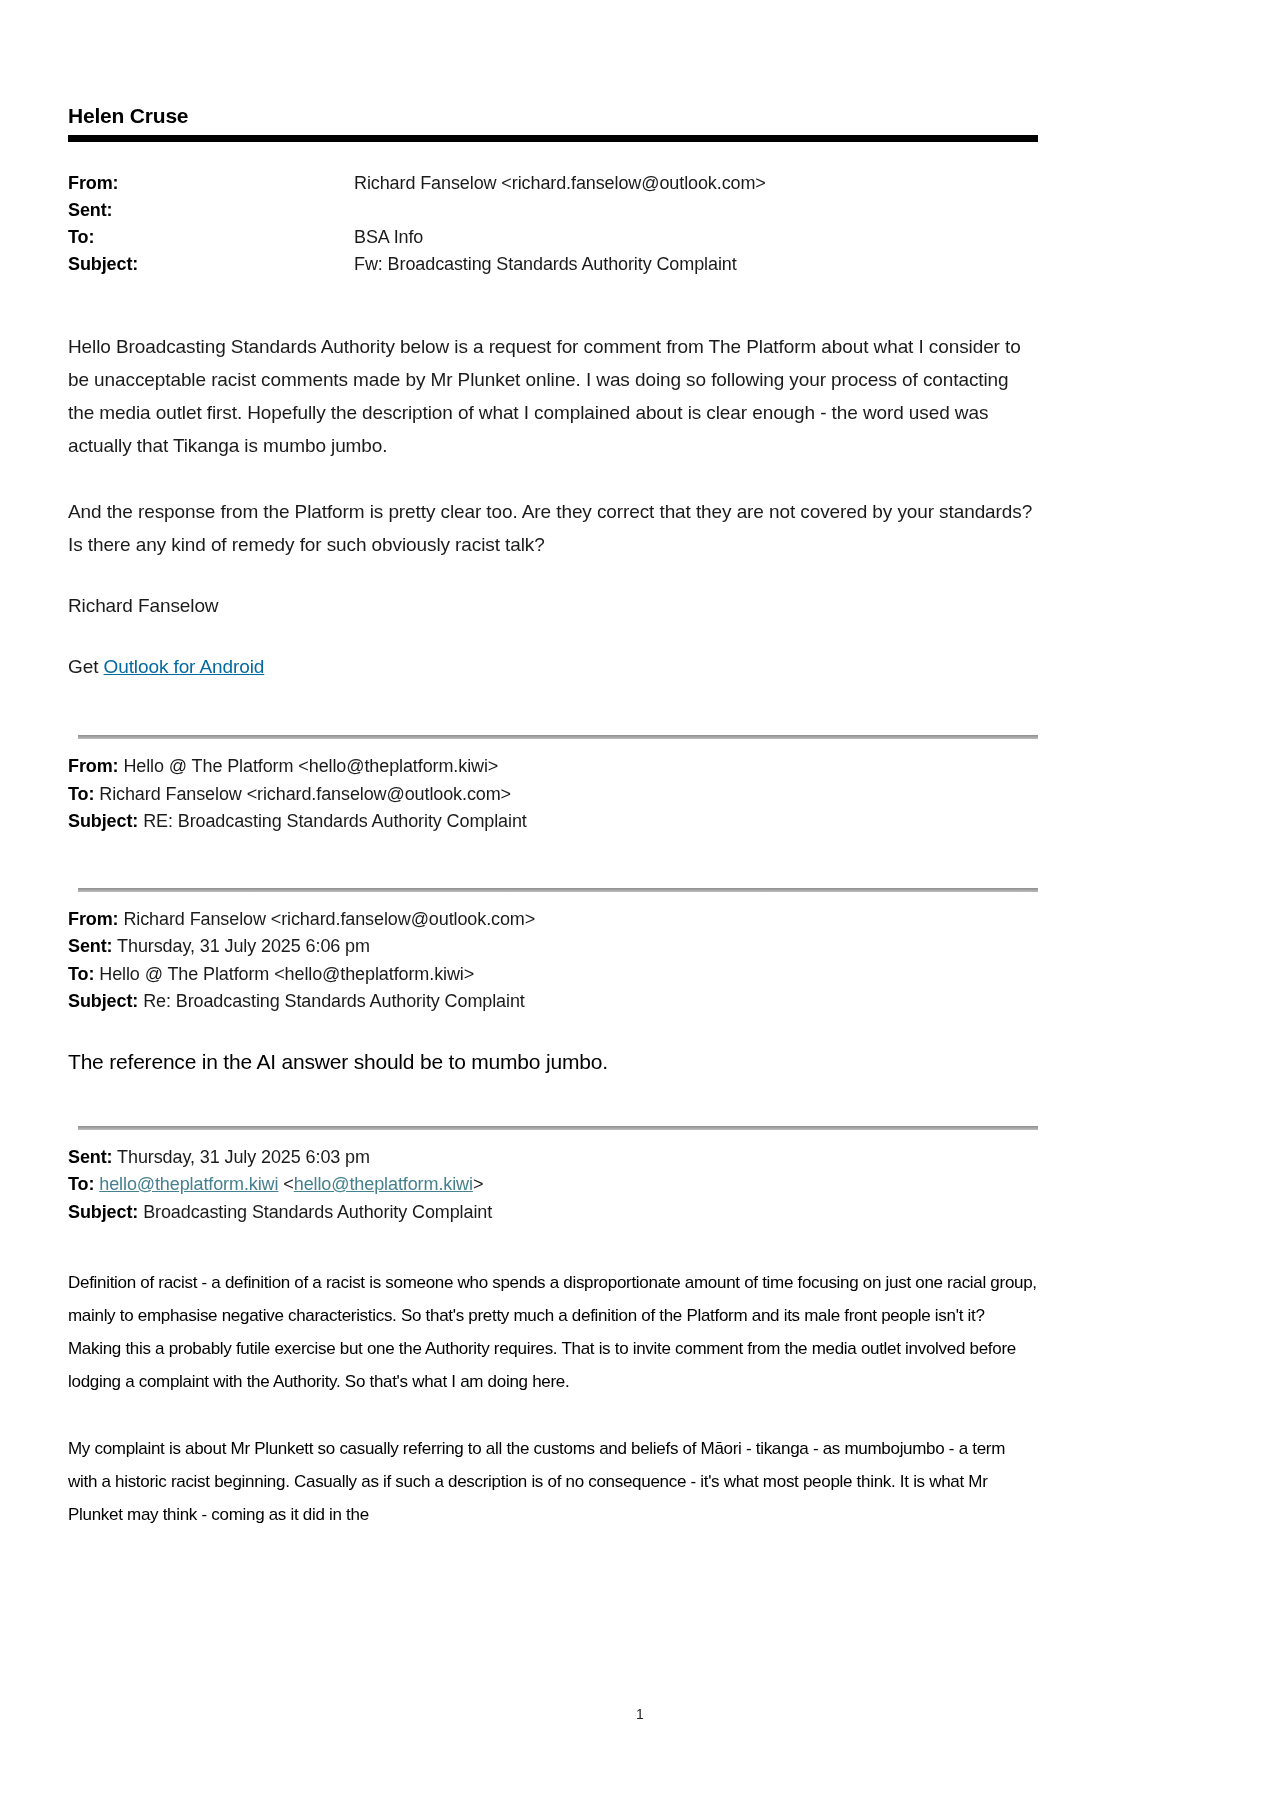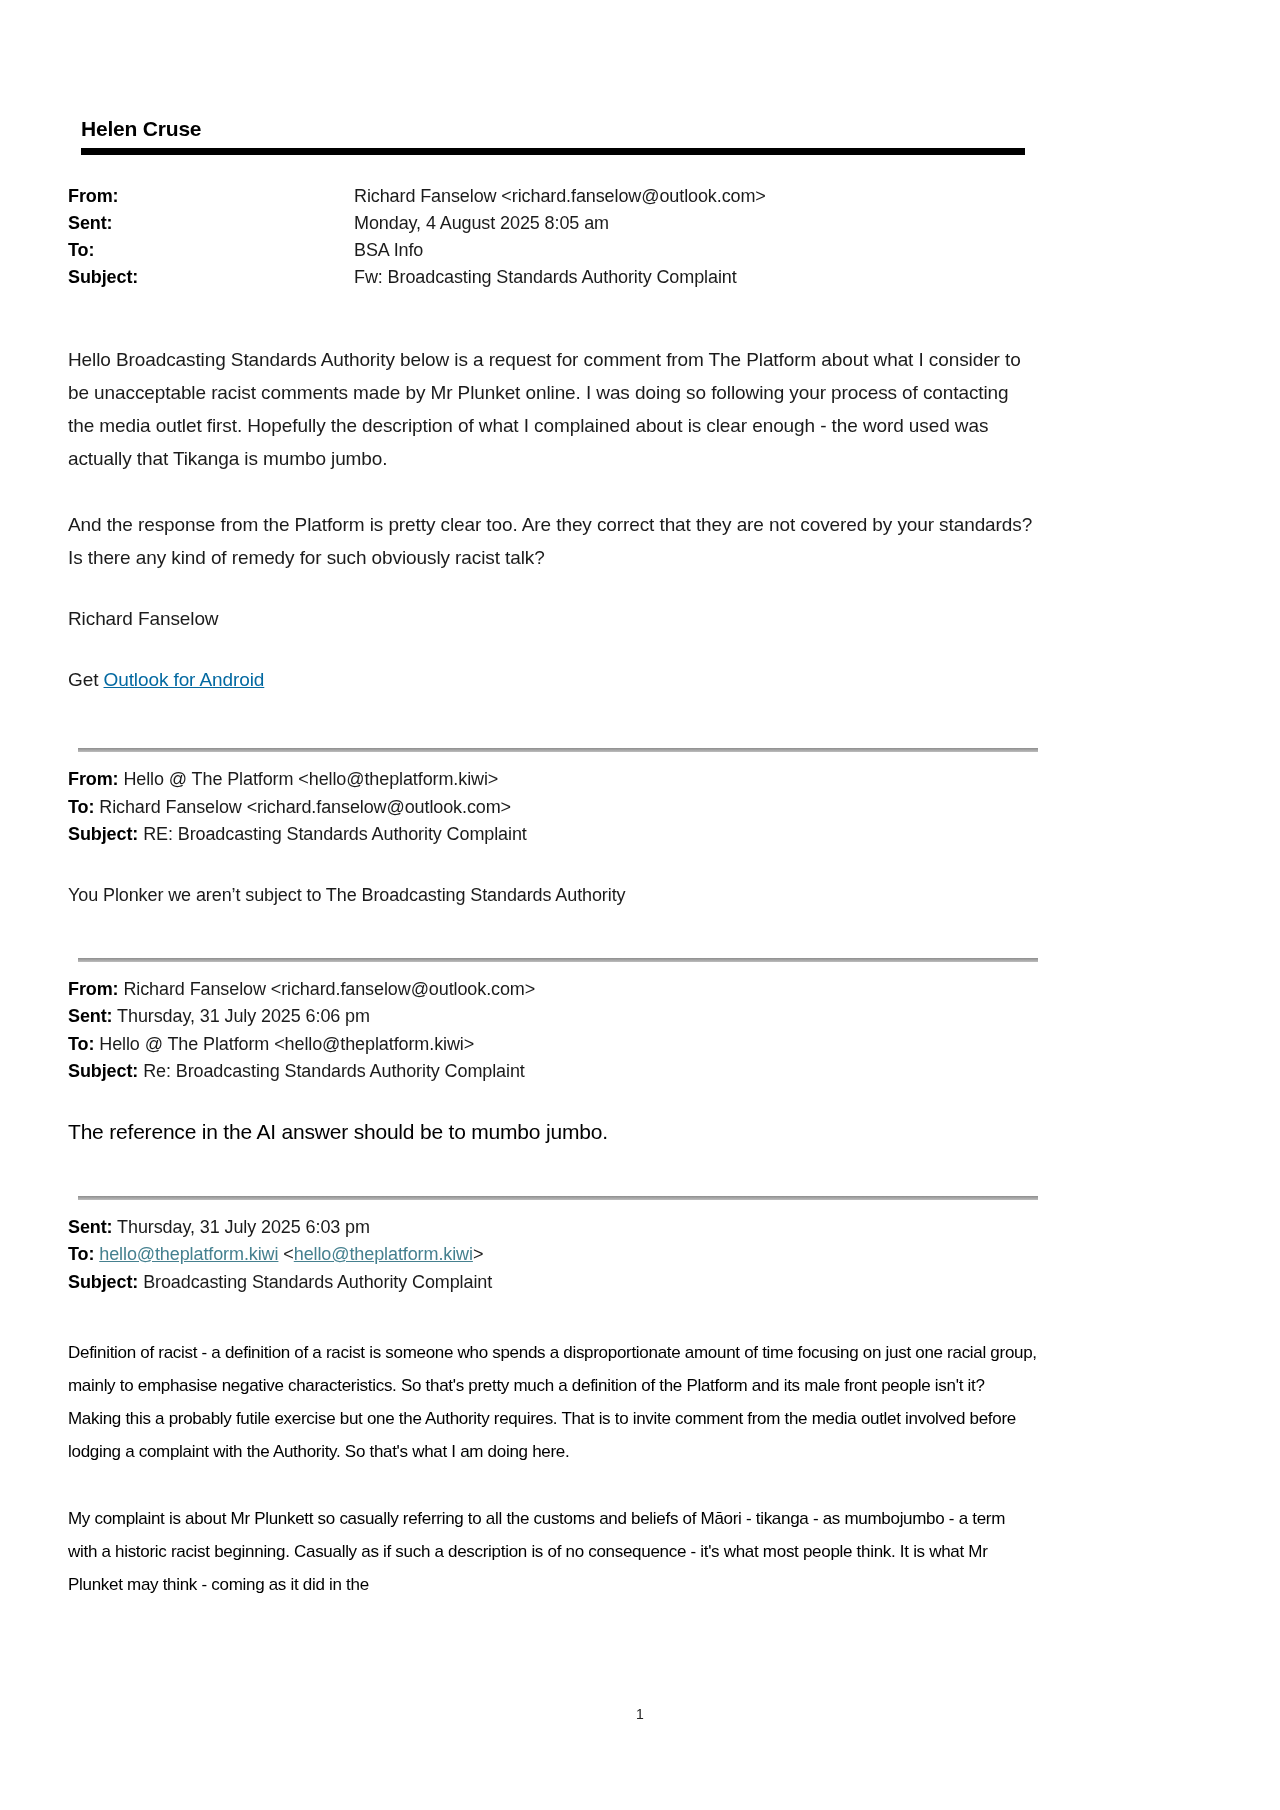--- a/index.html
+++ b/index.html
@@ -15,21 +15,21 @@
   .content {
     position: absolute;
     left: 68px;
     top: 104px;
     width: 970px;
   }
   .page-title {
     font-size: 21px;
     font-weight: bold;
     color: #000;
-    margin: 13px;
+    margin: 0;
     padding-bottom: 7px;
     border-bottom: 7px solid #000;
     letter-spacing: -0.2px;
   }
   .msg-headers {
     margin-top: 28px;
     font-size: 18px;
     line-height: 27px;
     letter-spacing: -0.1px;
   }
@@ -94,21 +94,20 @@
 
   <h1 class="page-title">Helen Cruse</h1>
 
   <div class="msg-headers">
     <div class="hdr-row">
         <span class="hdr-label">From:</span>
         <span class="hdr-value">Richard Fanselow &lt;richard.fanselow@outlook.com&gt;</span>
       </div>
     <div class="hdr-row">
         <span class="hdr-label">Sent:</span>
-        <span class="hdr-value">Monday, 4 August 2025 8:05 am</span>
       </div>
     <div class="hdr-row">
         <span class="hdr-label">To:</span>
         <span class="hdr-value">BSA Info</span>
       </div>
     <div class="hdr-row">
         <span class="hdr-label">Subject:</span>
         <span class="hdr-value">Fw: Broadcasting Standards Authority Complaint</span>
       </div>
   </div>
@@ -119,21 +118,20 @@
   <p class="body-para get-line"><span>Get</span> <a href="#" class="link-blue">Outlook for Android</a></p>
 
   <div class="divider"></div>
 
   <div class="q-headers">
     <div><span class="q-label">From:</span> <span>Hello @ The Platform &lt;hello@theplatform.kiwi&gt;</span></div>
     <div><span class="q-label">To:</span> <span>Richard Fanselow &lt;richard.fanselow@outlook.com&gt;</span></div>
     <div><span class="q-label">Subject:</span> <span>RE: Broadcasting Standards Authority Complaint</span></div>
   </div>
 
-  <p class="q-body">You Plonker we aren’t subject to The Broadcasting Standards Authority</p>
 
   <div class="divider"></div>
 
   <div class="q-headers">
     <div><span class="q-label">From:</span> <span>Richard Fanselow &lt;richard.fanselow@outlook.com&gt;</span></div>
     <div><span class="q-label">Sent:</span> <span>Thursday, 31 July 2025 6:06 pm</span></div>
     <div><span class="q-label">To:</span> <span>Hello @ The Platform &lt;hello@theplatform.kiwi&gt;</span></div>
     <div><span class="q-label">Subject:</span> <span>Re: Broadcasting Standards Authority Complaint</span></div>
   </div>
 

